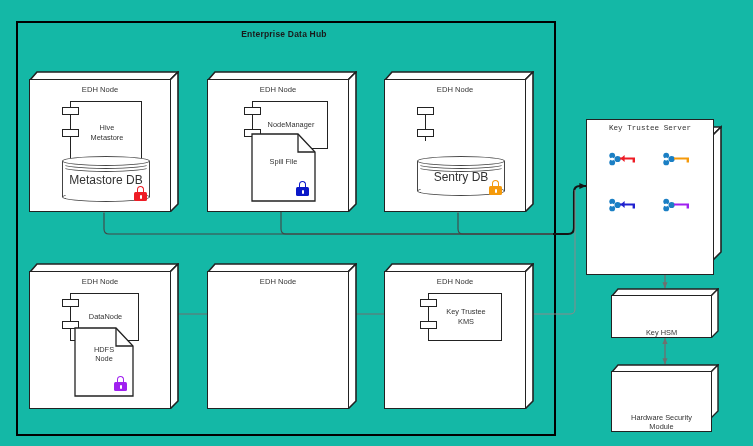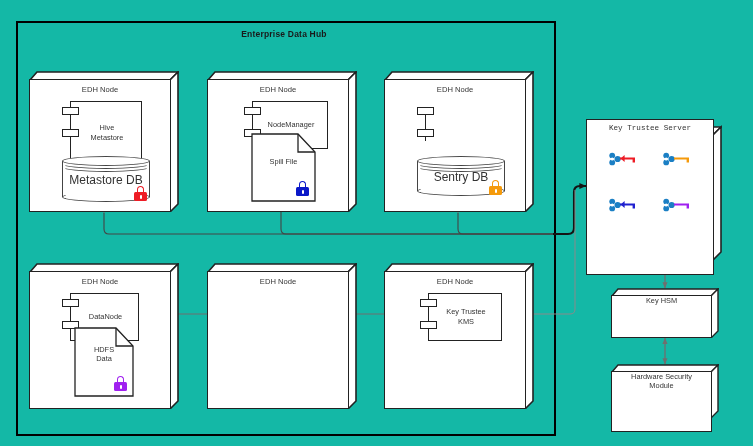--- a/index.html
+++ b/index.html
@@ -37,21 +37,21 @@
   .node-label{
     position:absolute;left:0;right:8px;top:14px;
     text-align:center;font-size:7.6px;color:#333;white-space:nowrap;
   }
 
   
   .box3d{position:absolute;}
   .box3d .face{
     position:absolute;left:0;top:7px;right:7px;bottom:0;
     border:1.4px solid #222;background:#fff;box-sizing:border-box;
-    display:flex;align-items:flex-start;justify-content:center;
+    display:flex;align-items:flex-end;justify-content:center;
   }
   .box3d .face span{
     font-size:7.4px;color:#333;text-align:center;line-height:1.25;padding:0 3px;
   }
 
   
   .component{position:absolute;}
   .component .cbody{
     position:absolute;left:8px;top:0;right:0;bottom:0;
     border:1.4px solid #222;background:#fff;box-sizing:border-box;
@@ -294,21 +294,21 @@
       <div class="tabrail" style="top:8px;height:32px;"></div>
       <div class="tab" style="top:6px;"></div>
       <div class="tab" style="top:28px;"></div>
     </div>
     <div class="note" style="left:45px;top:64px;width:60px;height:70px;">
       <svg viewBox="0 0 60 70" width="60" height="70" xmlns="http://www.w3.org/2000/svg">
         <path d="M1,1 L42,1 L59,19 L59,69 L1,69 Z" fill="#ffffff" stroke="#222" stroke-width="1.3"></path>
         <path d="M42,1 L42,19 L59,19" fill="none" stroke="#222" stroke-width="1.3"></path>
       </svg>
       <div class="nlabel" style="top:38%;">
-        <span>HDFS</span><br><span>Data</span>
+        <span>HDFS</span><br><span>Node</span>
       </div>
       <div class="lock" style="right:7px;bottom:6px;color:#a020f0;">
         <div class="shackle"></div>
           <div class="body"></div>
           <div class="hole"></div>
       </div>
     </div>
   </div>
 
   <div class="node3d" style="left:207px;top:263px;width:150px;height:146px;">

